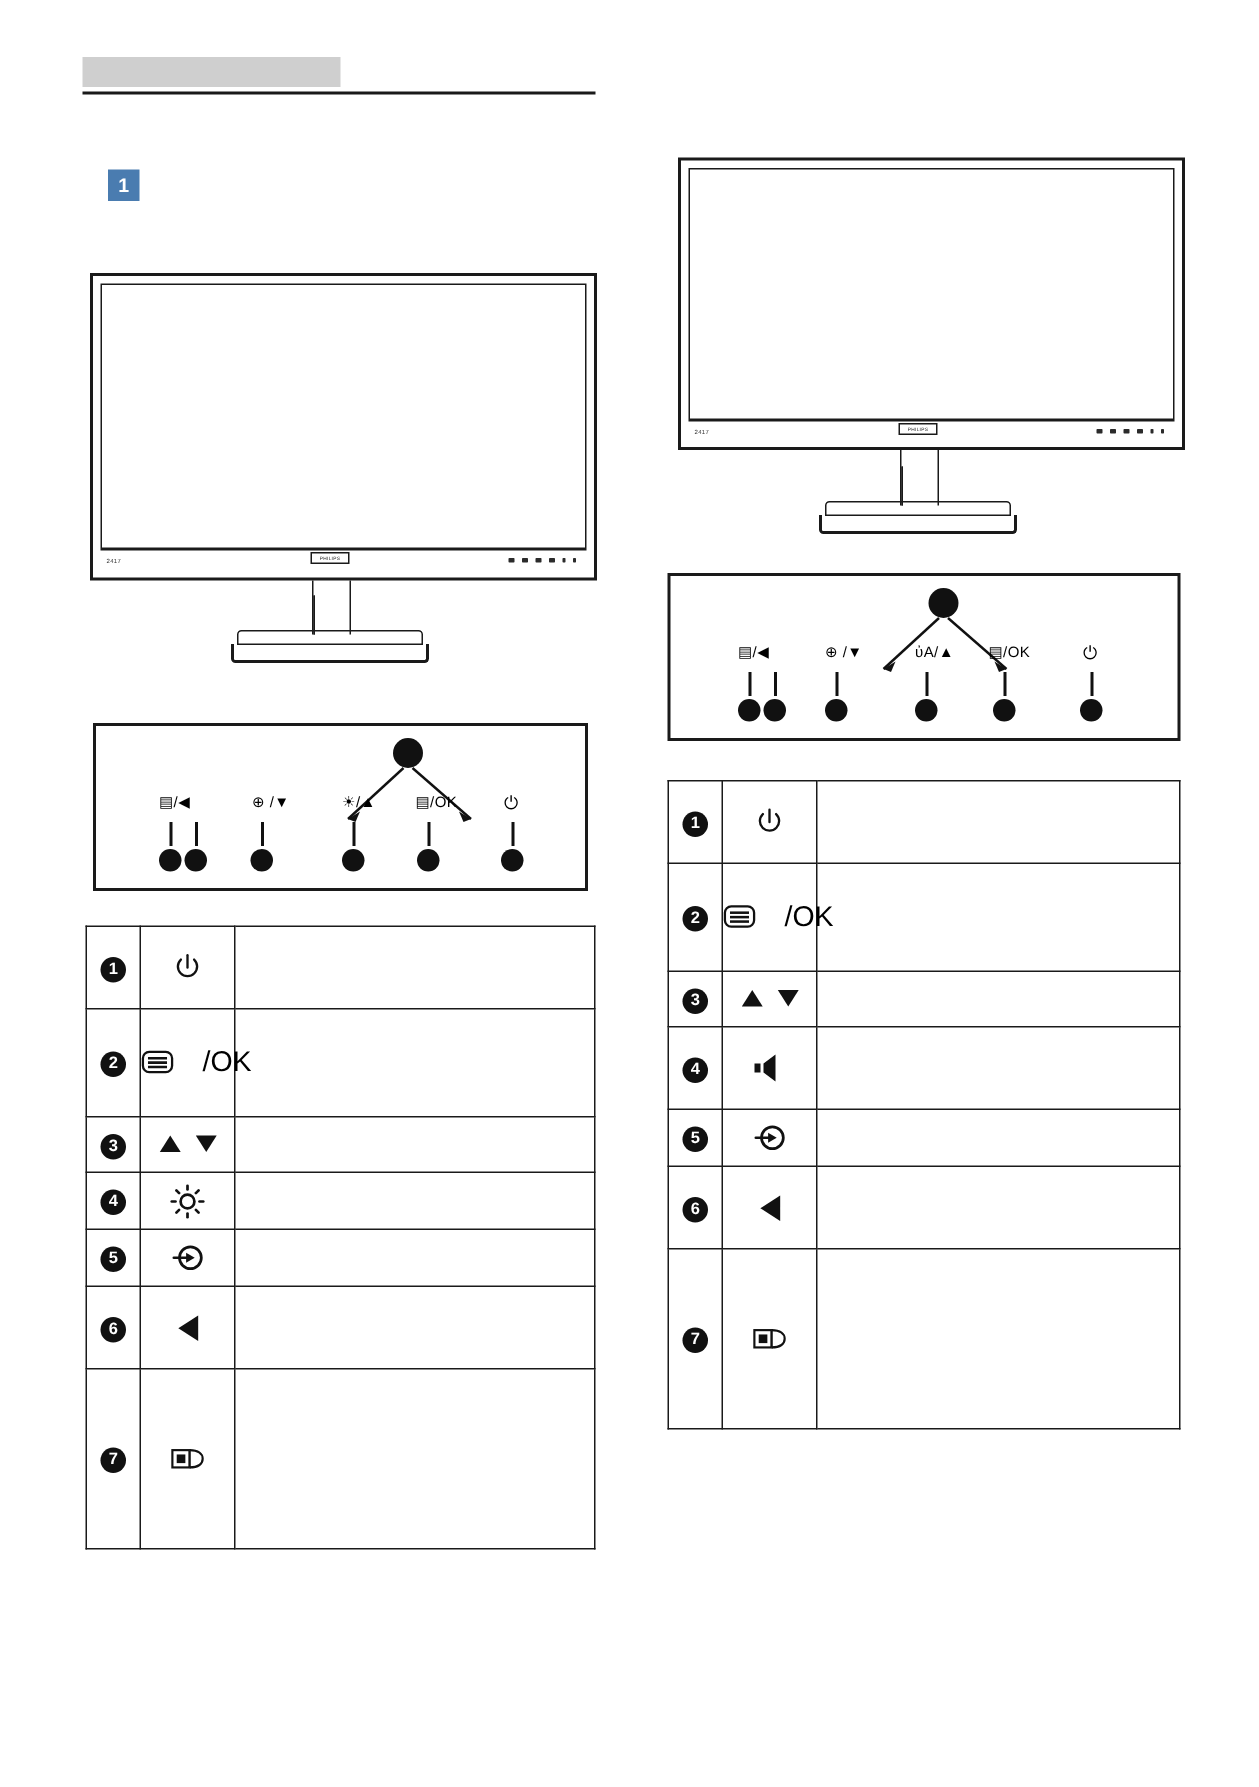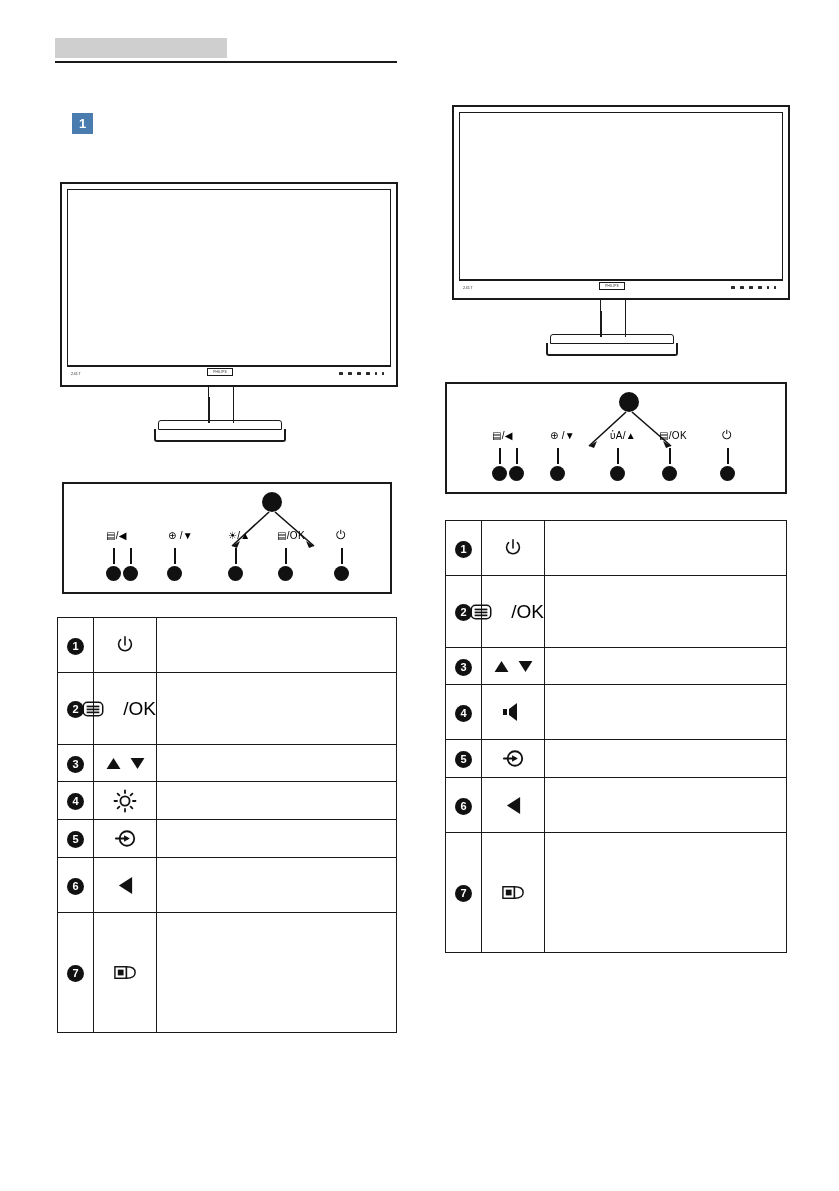--- a/index.html
+++ b/index.html
@@ -57,21 +57,21 @@
   td.c-ico{width:62px;text-align:center;}
   td.c-desc{text-align:left;padding:4px 6px;font-size:10px;line-height:1.35;}
   .numdot{
     display:inline-block;width:17px;height:17px;border-radius:50%;background:#111;color:#fff;
     font-size:11px;font-weight:bold;line-height:17px;text-align:center;
   }
   .icoslot{display:flex;align-items:center;justify-content:center;height:100%;}
 
   
   .g{display:inline-block;vertical-align:middle;}
-  .okrow{display:flex;align-items:center;justify-content:flex-end;gap:19px;font-size:19px;letter-spacing:0;}
+  .okrow{display:flex;align-items:center;justify-content:space-between;gap:19px;font-size:19px;letter-spacing:0;}
   .arrows{display:flex;align-items:center;justify-content:center;gap:9px;}
 </style>
 </head>
 <body>
 
 <div class="page">
 
   <div class="hdr-bar"></div>
   <div class="hdr-rule"></div>
   <div class="sec-badge">1</div>

